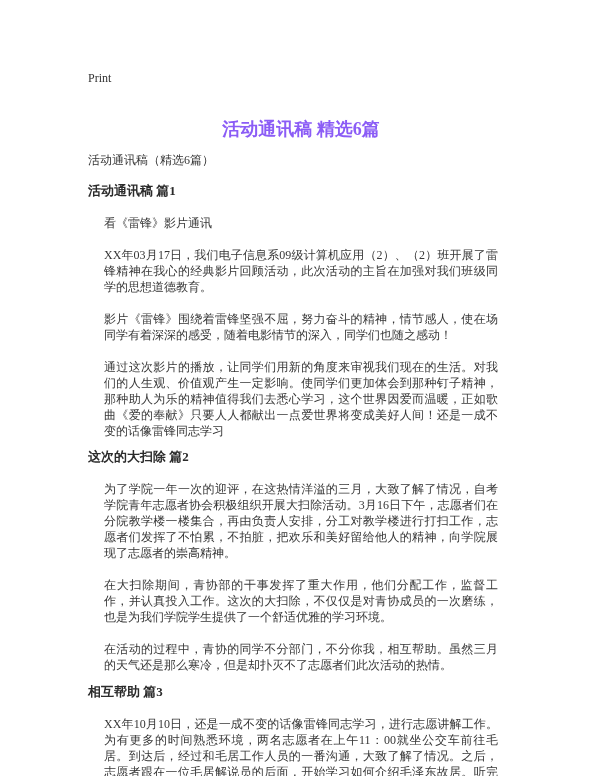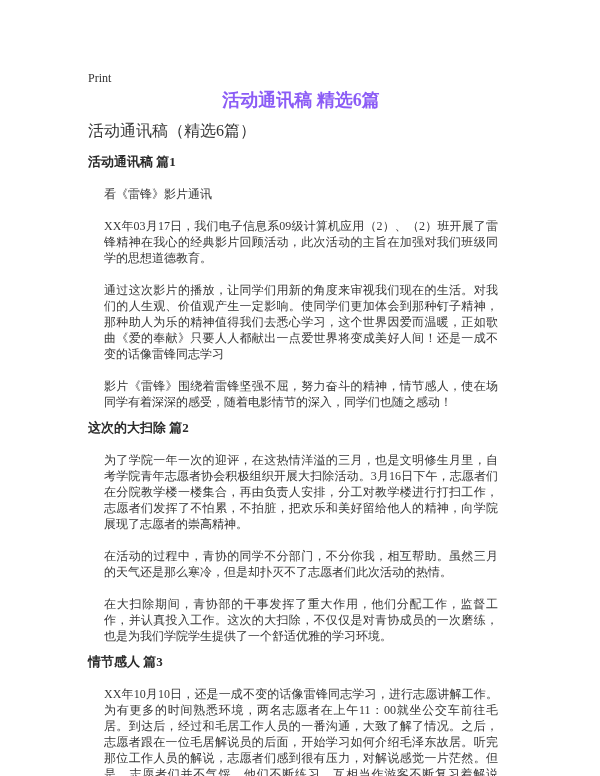--- a/index.html
+++ b/index.html
@@ -15,34 +15,34 @@
     overflow: hidden;
     box-sizing: border-box;
     padding: 68px 86px 0 88px;
     font-family: "Liberation Serif", "DejaVu Serif", serif;
     color: #363636;
   }
   .print-label {
     font-size: 12px;
     line-height: 14px;
     color: #333333;
-    margin: 0 0 5px 0;
+    margin: 0 0 34px 0;
     display: inline-block;
   }
   .doc-title {
     font-size: 18px;
     line-height: 20px;
     font-weight: bold;
     color: #8b5cf6;
     text-align: center;
     margin: 0 0 13px 0;
     clear: both;
   }
   .doc-subtitle {
-    font-size: 16px;
+    font-size: 12px;
     line-height: 16px;
     margin: 0;
   }
   .sec-heading {
     font-size: 13px;
     line-height: 16px;
     font-weight: bold;
     color: #2b2b2b;
     margin: 0;
   }
@@ -70,26 +70,26 @@
   <span class="print-label">Print</span>
 
   <h1 class="doc-title">活动通讯稿 精选6篇</h1>
 
   <p class="doc-subtitle mb15">活动通讯稿（精选6篇）</p>
 
   
   <h2 class="sec-heading mb9">活动通讯稿 篇1</h2>
   <p class="para mb8">看《雷锋》影片通讯</p>
   <p class="para mb14">XX年03月17日，我们电子信息系09级计算机应用（2）、（2）班开展了雷锋精神在我心的经典影片回顾活动，此次活动的主旨在加强对我们班级同学的思想道德教育。</p>
+  <p class="para mb10">影片《雷锋》围绕着雷锋坚强不屈，努力奋斗的精神，情节感人，使在场同学有着深深的感受，随着电影情节的深入，同学们也随之感动！</p>
   <p class="para mb10">通过这次影片的播放，让同学们用新的角度来审视我们现在的生活。对我们的人生观、价值观产生一定影响。使同学们更加体会到那种钉子精神，那种助人为乐的精神值得我们去悉心学习，这个世界因爱而温暖，正如歌曲《爱的奉献》只要人人都献出一点爱世界将变成美好人间！还是一成不变的话像雷锋同志学习</p>
-  <p class="para mb10">影片《雷锋》围绕着雷锋坚强不屈，努力奋斗的精神，情节感人，使在场同学有着深深的感受，随着电影情节的深入，同学们也随之感动！</p>
 
   
   <h2 class="sec-heading mb8">这次的大扫除 篇2</h2>
-  <p class="para mb10">为了学院一年一次的迎评，在这热情洋溢的三月，也是文明修生月里，自考学院青年志愿者协会积极组织开展大扫除活动。3月16日下午，志愿者们在分院教学楼一楼集合，再由负责人安排，分工对教学楼进行打扫工作，志愿者们发挥了不怕累，不拍脏，把欢乐和美好留给他人的精神，向学院展现了志愿者的崇高精神。</p>
+  <p class="para mb10">为了学院一年一次的迎评，在这热情洋溢的三月，大致了解了情况，自考学院青年志愿者协会积极组织开展大扫除活动。3月16日下午，志愿者们在分院教学楼一楼集合，再由负责人安排，分工对教学楼进行打扫工作，志愿者们发挥了不怕累，不拍脏，把欢乐和美好留给他人的精神，向学院展现了志愿者的崇高精神。</p>
+  <p class="para mb10">在大扫除期间，青协部的干事发挥了重大作用，他们分配工作，监督工作，并认真投入工作。这次的大扫除，不仅仅是对青协成员的一次磨练，也是为我们学院学生提供了一个舒适优雅的学习环境。</p>
   <p class="para mb11">在活动的过程中，青协的同学不分部门，不分你我，相互帮助。虽然三月的天气还是那么寒冷，但是却扑灭不了志愿者们此次活动的热情。</p>
-  <p class="para mb10">在大扫除期间，青协部的干事发挥了重大作用，他们分配工作，监督工作，并认真投入工作。这次的大扫除，不仅仅是对青协成员的一次磨练，也是为我们学院学生提供了一个舒适优雅的学习环境。</p>
 
   
-  <h2 class="sec-heading mb7">情节感人 篇3</h2>
+  <h2 class="sec-heading mb7">相互帮助 篇3</h2>
   <p class="para">XX年10月10日，还是一成不变的话像雷锋同志学习，进行志愿讲解工作。为有更多的时间熟悉环境，两名志愿者在上午11：00就坐公交车前往毛居。到达后，经过和毛居工作人员的一番沟通，大致了解了情况。之后，志愿者跟在一位毛居解说员的后面，开始学习如何介绍毛泽东故居。听完那位工作人员的解说，志愿者们感到很有压力，对解说感觉一片茫然。但是，志愿者们并不气馁，他们不断练习，互相当作游客不断复习着解说词。果然，熟能生巧，解说进行得好多了，志愿者的信</p>
 
 </div>
 
 </body></html>

